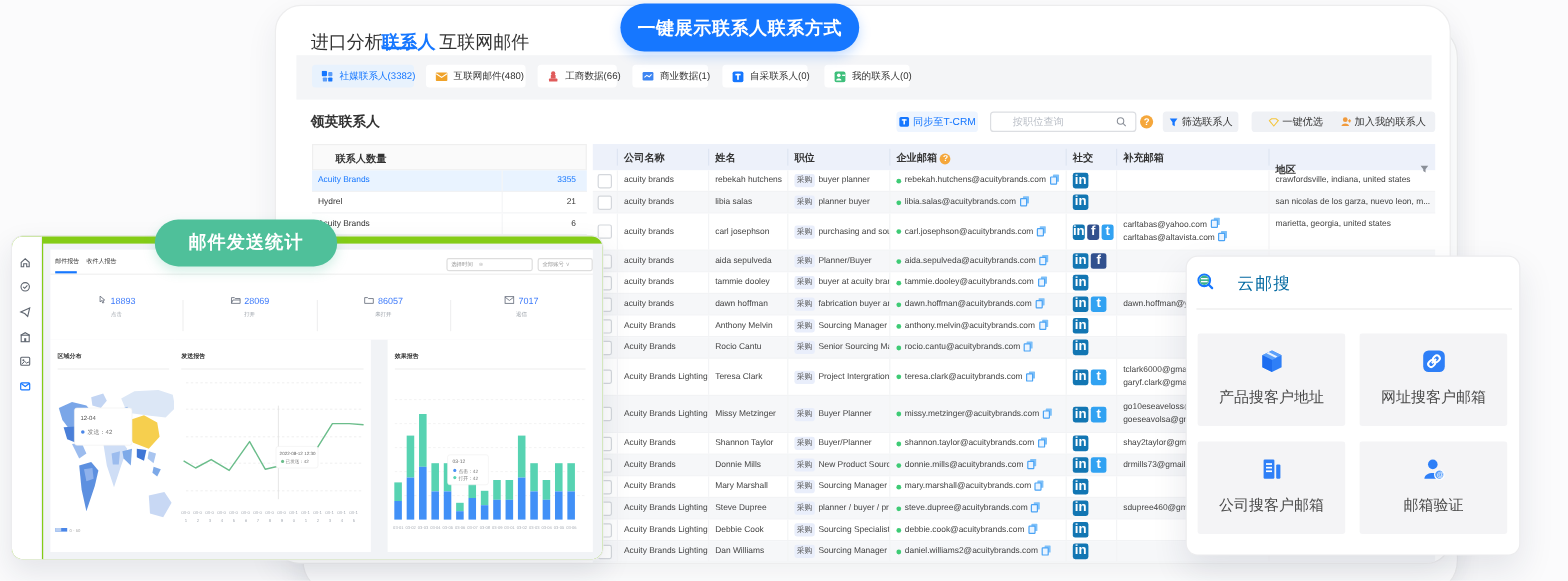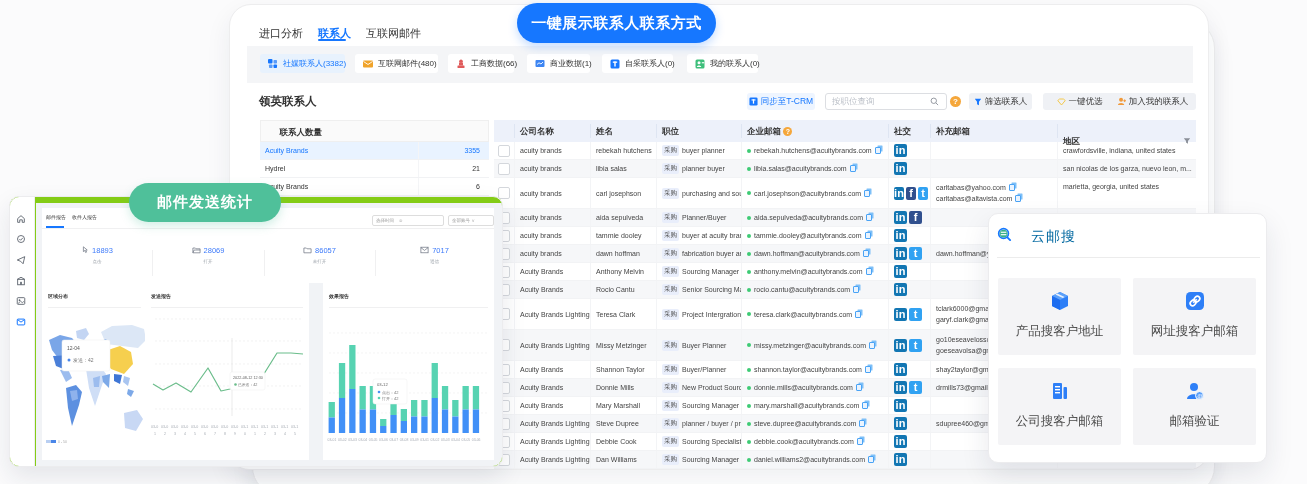--- a/index.html
+++ b/index.html
@@ -3,21 +3,21 @@
 <meta charset="utf-8">
 <title>页面</title>
 <style>
 * { margin:0; padding:0; box-sizing:border-box; }
 html,body { width:1307px; height:484px; overflow:hidden; background:#fbfbfc; font-family:"Liberation Sans", sans-serif; }
 #stage { position:relative; width:1307px; height:484px; }
 .abs { position:absolute; }
 
 
 #maincard { left:229px; top:4px; width:980px; height:466px; background:#fff; border:1px solid #ededee; border-radius:22px 22px 20px 20px; box-shadow:0 10px 26px rgba(30,40,70,.07); overflow:hidden; }
-.tab { position:absolute; top:21px; font-size:11px; color:#333; }
+.tab { position:absolute; top:21px; font-size:15px; color:#333; }
 .tab.act { color:#1677ff; font-weight:bold; }
 #tabline { position:absolute; left:88px; top:34px; width:28px; height:2px; background:#1677ff; border-radius:1px; }
 #fstrip { position:absolute; left:17px; top:41px; width:946px; height:37px; background:#f4f5f7; }
 .fbtn { position:absolute; top:8px; height:19px; background:#fff; border-radius:3px; display:flex; align-items:center; font-size:8px; color:#333; padding:0 8px; white-space:nowrap; }
 .fbtn .fic { width:10px; height:10px; margin-right:5px; display:inline-block; position:relative; }
 .fbtn.act { background:#e8f2fd; color:#1677ff; }
 
 #secrow { position:absolute; left:0; top:84px; width:980px; height:24px; }
 .rbtn { position:absolute; top:4px; height:17px; border-radius:3px; display:flex; align-items:center; justify-content:center; font-size:8.5px; color:#333; white-space:nowrap; background:#eff1f5; }
 
@@ -125,21 +125,21 @@
               <rect x="6.8" y="3.2" width="2.4" height="1.1" fill="#fff"></rect>
             </svg></span>我的联系人(0)</div>
     </div>
     <div id="secrow">
       <div style="position:absolute; left:29px; top:5px; font-size:11.5px; color:#333; font-weight:bold;">领英联系人</div>
       <div class="rbtn" style="left:517px; width:68px; background:#eef5ff; color:#1677ff;"><svg width="9" height="9" viewBox="0 0 10 10" style="margin-right:3px;">
             <rect x="0.5" y="0.5" width="9" height="9" rx="1.5" fill="#1677ff"></rect>
             <rect x="2.8" y="2.6" width="4.4" height="1.3" fill="#fff"></rect>
             <rect x="4.3" y="2.6" width="1.4" height="4.8" fill="#fff"></rect>
           </svg>同步至T-CRM</div>
-      <div class="rbtn" style="left:595px; width:122px; background:#fff; border:1px solid #dcdee2; justify-content:flex-start; padding:0 6px; color:#b9bec6;">按职位查询<svg width="9" height="9" viewBox="0 0 10 10" style="position:absolute; right:7px;">
+      <div class="rbtn" style="left:595px; width:122px; background:#fff; border:1px solid #dcdee2; justify-content:flex-start; padding:0 18px; color:#b9bec6;">按职位查询<svg width="9" height="9" viewBox="0 0 10 10" style="position:absolute; right:7px;">
             <circle cx="4.2" cy="4.2" r="3" fill="none" stroke="#8b9099" stroke-width="1"></circle>
             <line x1="6.5" y1="6.5" x2="9" y2="9" stroke="#8b9099" stroke-width="1"></line>
           </svg></div>
       <div style="position:absolute; left:720px; top:7px; width:11px; height:11px; border-radius:50%; background:#f5a73b; color:#fff; font-size:8px; line-height:11px; text-align:center; font-weight:bold;">?</div>
       <div class="rbtn" style="left:739px; width:63px;"><svg width="8" height="8" viewBox="0 0 10 10" style="margin-right:3px;">
             <path d="M1 1 H9 L6.2 4.8 V9 L3.8 7.8 V4.8 Z" fill="#1677ff"></path>
           </svg>筛选联系人</div>
       <div class="rbtn" style="left:813px; width:73px;"><svg width="9" height="8" viewBox="0 0 12 10" style="margin-right:3px;">
             <path d="M1 3 L3.5 1 H8.5 L11 3 L6 9 Z" fill="none" stroke="#f5c53b" stroke-width="1.2"></path>
           </svg>一键优选</div>

